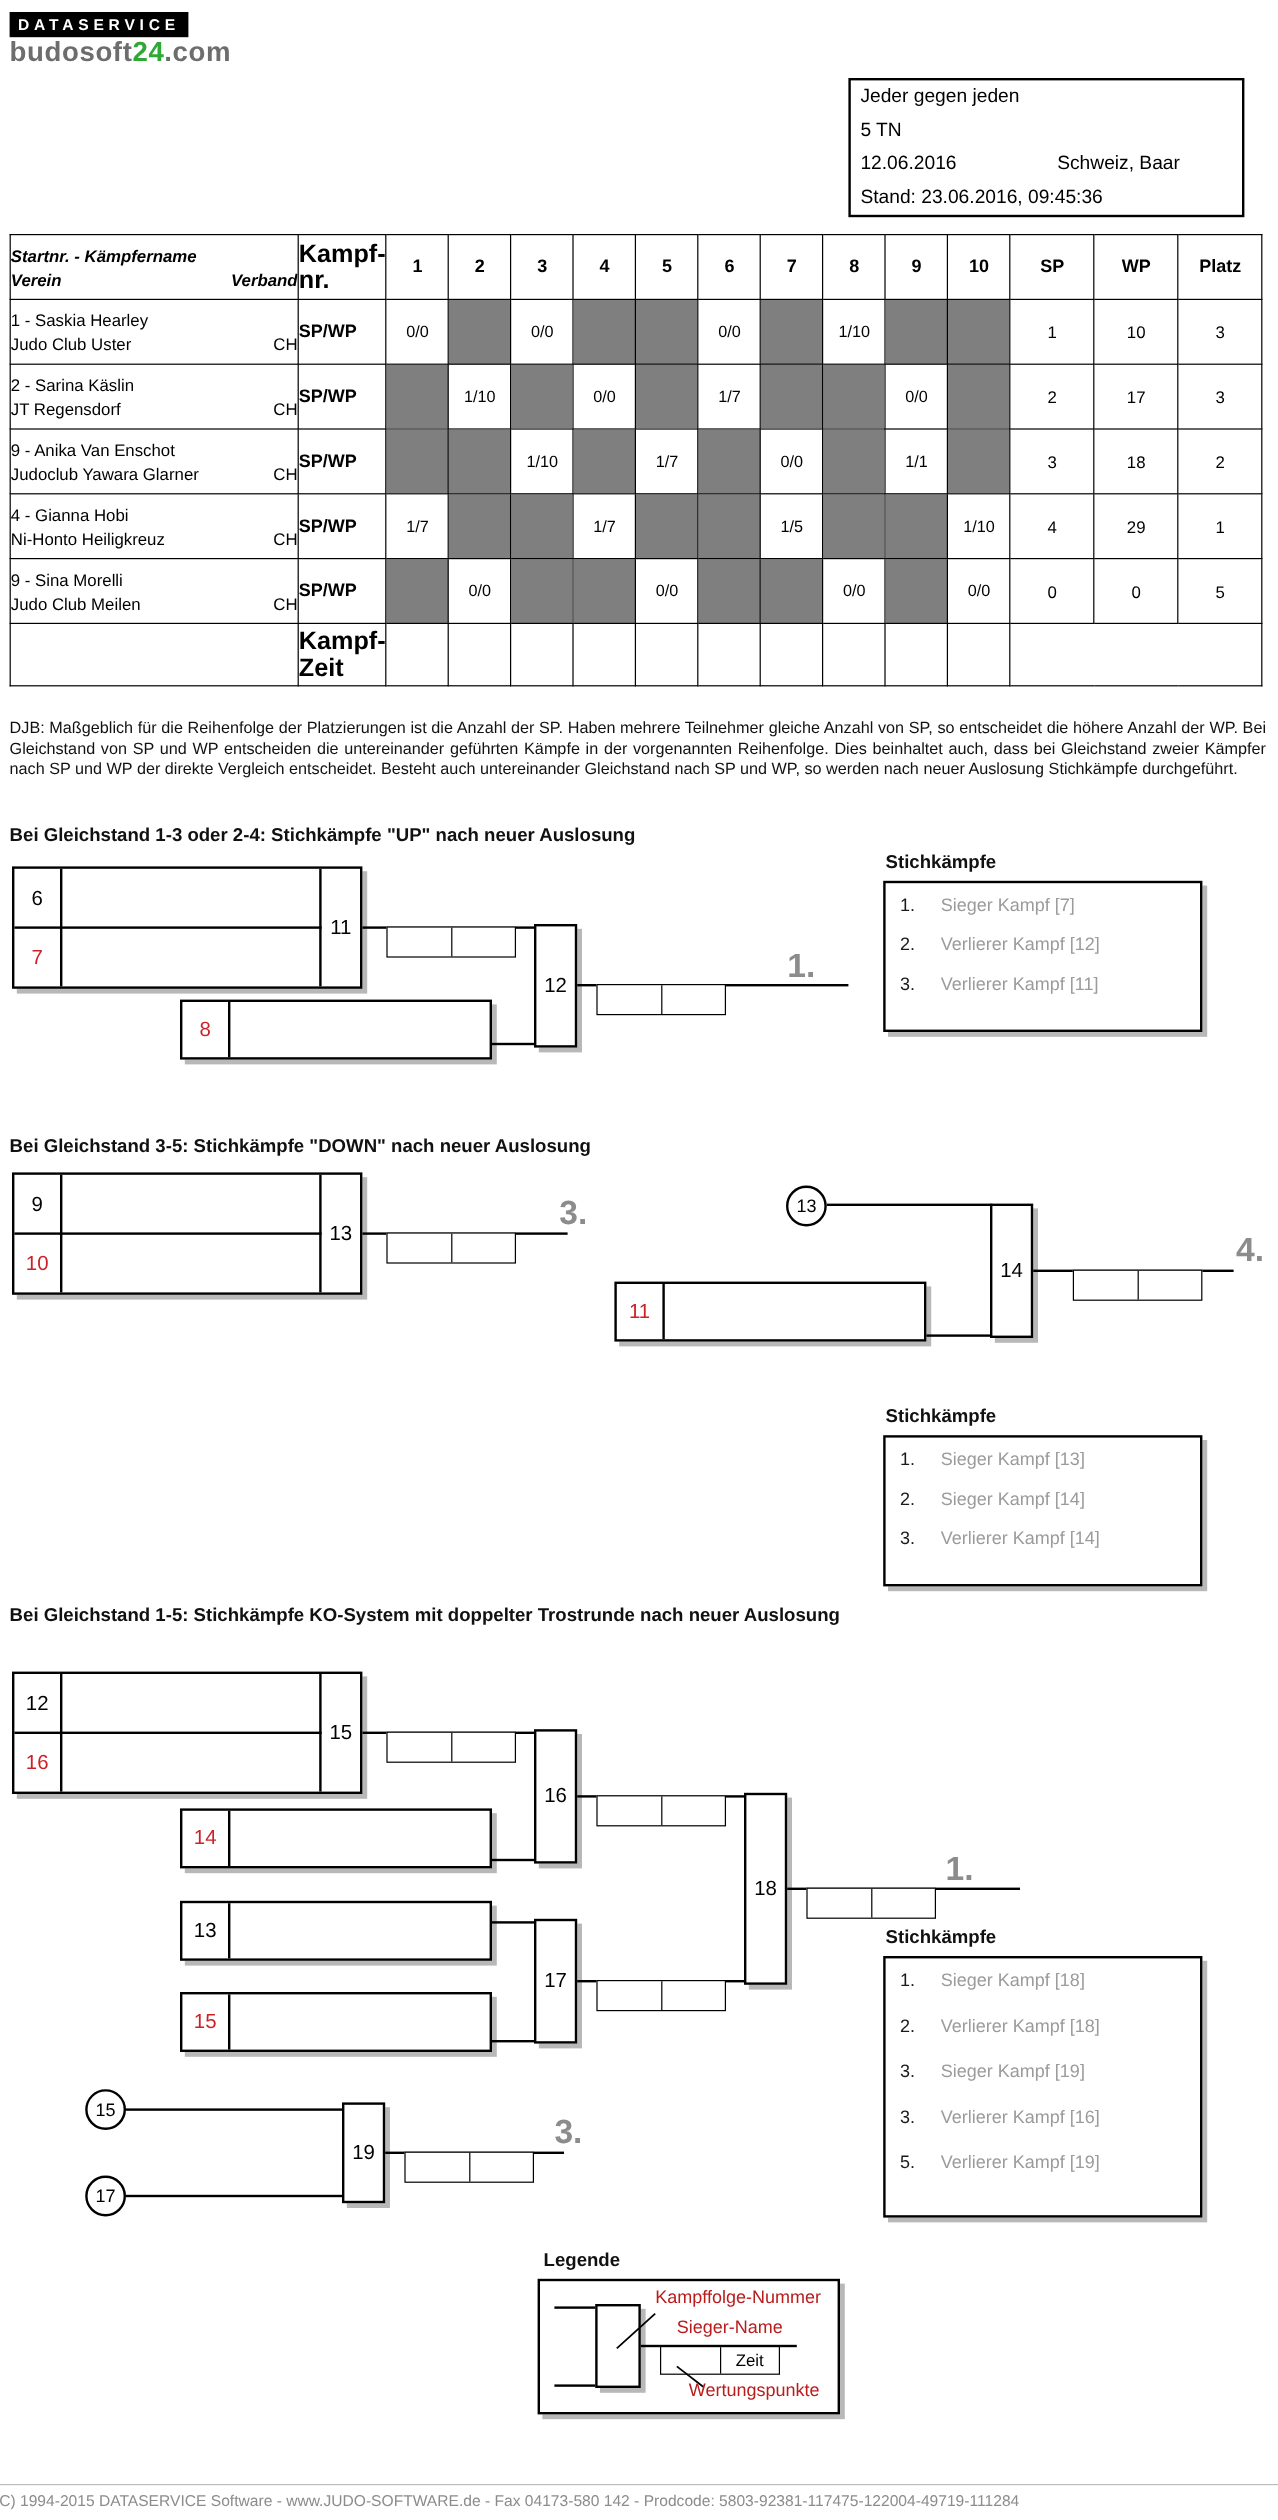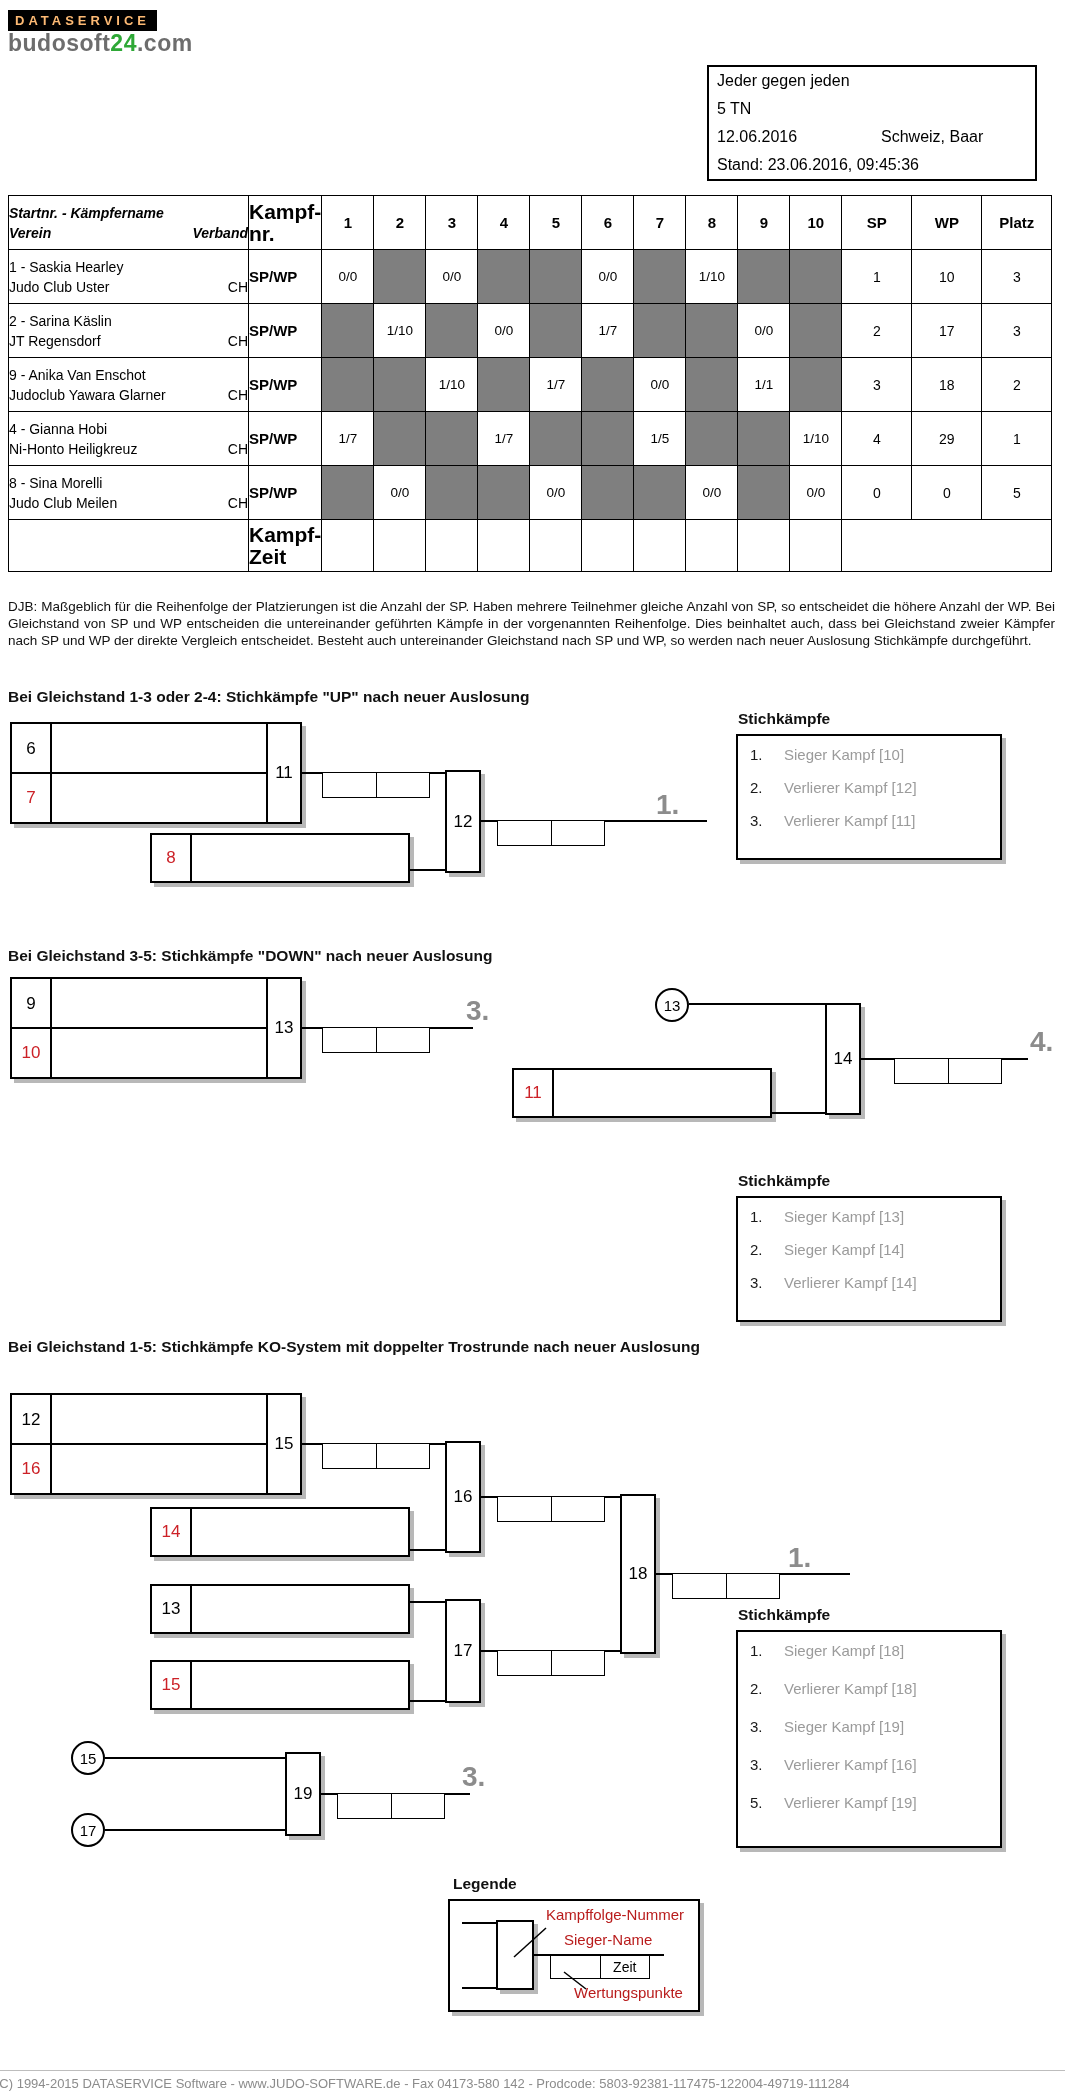--- a/index.html
+++ b/index.html
@@ -2,21 +2,21 @@
 <html><head>
 <meta charset="utf-8">
 <style>
   html,body{margin:0;padding:0;background:#fff;}
   .page{position:relative;width:1065px;height:2100px;background:#fff;overflow:hidden;
         font-family:"Liberation Sans","DejaVu Sans",sans-serif;color:#000;}
   .abs{position:absolute;}
   .b{font-weight:bold;font-style:italic;}
 
   
-  .logo-badge{display:inline-block;background:#000;color:#fdba74;font-weight:bold;
+  .logo-badge{display:inline-block;background:#000;color:#ffffff;font-weight:bold;
               font-size:13px;letter-spacing:4px;padding:3px 7px;}
   .logo-site{font-size:23px;font-weight:bold;color:#6d6d6d;line-height:24px;letter-spacing:0.5px;}
   .logo-site .green{color:#2ea836;}
 
   
   .infobox{position:absolute;border:2px solid #000;background:#fff;font-size:16px;
            padding:2px 8px;box-sizing:border-box;}
   .infobox .ln{line-height:23px;white-space:nowrap;}
   .infobox .ln4{line-height:28px;}
   .date-span{display:inline-block;width:164px;}
@@ -240,21 +240,21 @@
       <td class="mc graycell"></td>
       <td class="mc graycell"></td>
       <td class="mc">1/10</td>
       <td class="num">4</td>
       <td class="num">29</td>
       <td class="num">1</td>
     </tr>
 
     <tr style="height:54px">
       <td class="namecell">
-        <div class="nl">8 - Sina Morelli</div>
+        <div class="nl">9 - Sina Morelli</div>
         <div class="nl2">
               <span>Judo Club Meilen</span>
               <span>CH</span>
             </div>
       </td>
       <td class="spwp">SP/WP</td>
       <td class="mc graycell"></td>
       <td class="mc">0/0</td>
       <td class="mc graycell"></td>
       <td class="mc graycell"></td>
@@ -317,21 +317,21 @@
   <div class="scorebox" style="left:497px;top:820px;width:108px;height:26px;">
       <div class="sc-cell"></div>
       <div class="sc-cell"></div>
     </div>
   <div class="place" style="left:656px;top:791px;">1.</div>
 
   <div class="stich-title" style="left:738px;top:710px;">Stichkämpfe</div>
   <div class="stich-box" style="left:736px;top:734px;width:266px;height:126px;">
     <div class="stich-row">
         <span class="sn">1.</span>
-        <span class="st">Sieger Kampf [10]</span>
+        <span class="st">Sieger Kampf [7]</span>
       </div>
     <div class="stich-row">
         <span class="sn">2.</span>
         <span class="st">Verlierer Kampf [12]</span>
       </div>
     <div class="stich-row">
         <span class="sn">3.</span>
         <span class="st">Verlierer Kampf [11]</span>
       </div>
   </div>

